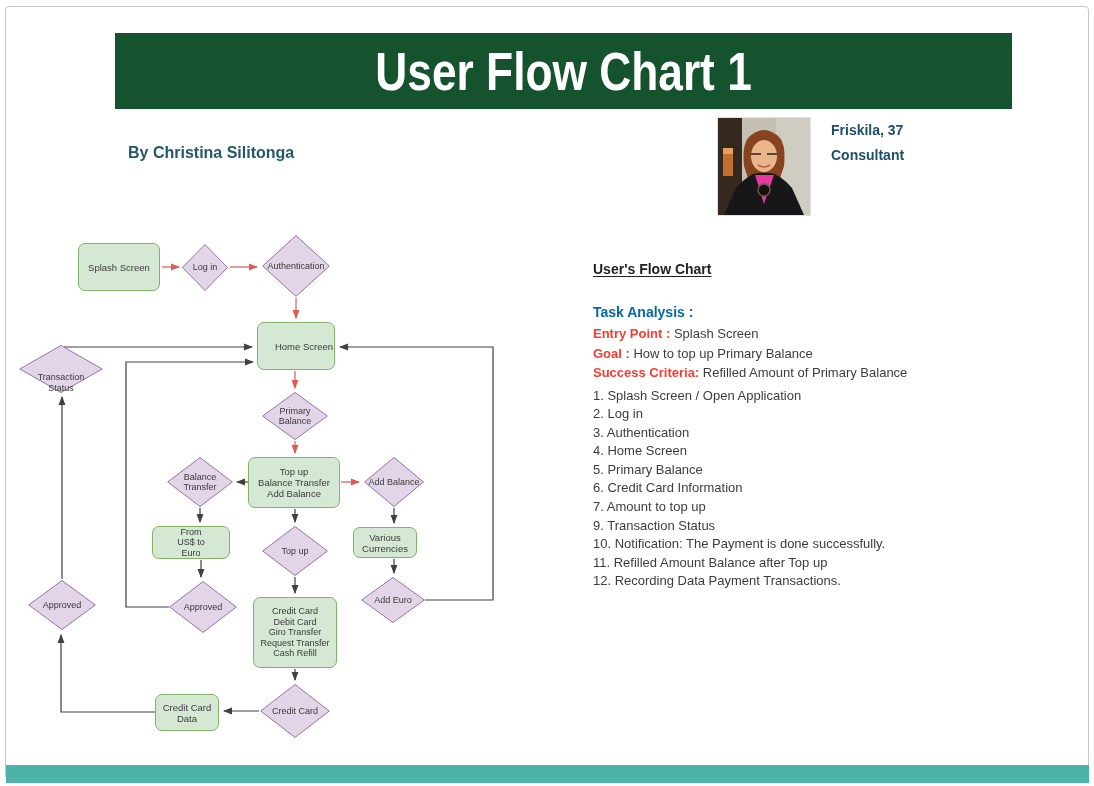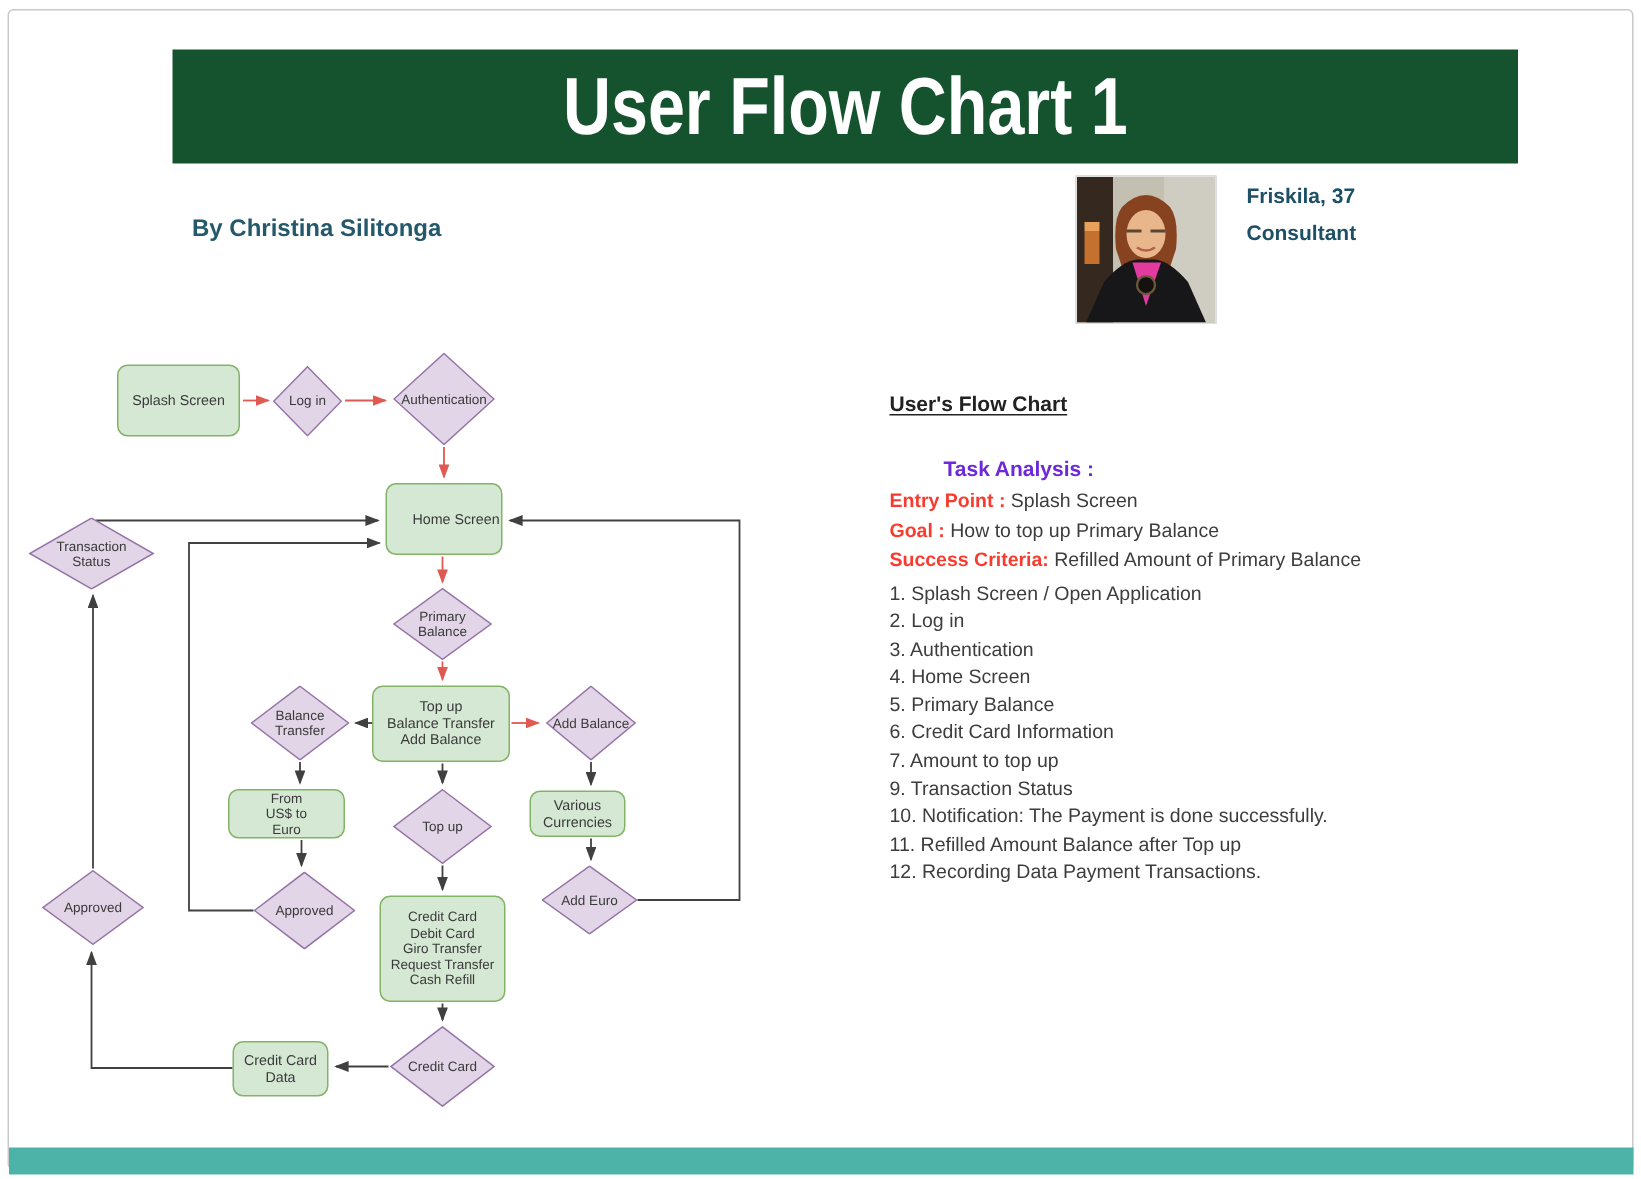--- a/index.html
+++ b/index.html
@@ -20,21 +20,21 @@
   .byline {
     position:absolute; left:128px; top:144px; font-size:16px; font-weight:700; color:#24586B;
   }
   
   .photo { position:absolute; left:717px; top:117px; width:94px; height:99px; border:1px solid #e0e0e0; background:#b9b6a8; }
   .persona-name { position:absolute; left:831px; top:122px; font-size:14px; font-weight:700; color:#1D4F66; }
   .persona-role { position:absolute; left:831px; top:147px; font-size:14px; font-weight:700; color:#1D4F66; }
   
   .right-panel { position:absolute; left:593px; top:261px; width:440px; color:#3d3d3d; }
   .rp-heading { font-size:14px; font-weight:700; color:#222; text-decoration:underline; text-underline-offset:2px; margin-bottom:27px; }
-  .rp-task { font-size:14px; font-weight:700; color:#6d28d9; margin-bottom:4px;margin-left:36px; }
+  .rp-task { font-size:14px; font-weight:700; color:#0369a1; margin-bottom:4px; }
   .rp-line { font-size:13px; line-height:19.5px; }
   .rp-label { color:#F83B2E; font-weight:700; }
   .rp-steps { margin-top:4px; }
   .rp-step { font-size:13px; line-height:18.6px; }
   
   .flow { position:absolute; left:0; top:0; width:540px; height:760px; }
   .edges { position:absolute; left:0; top:0; pointer-events:none; }
   .node { position:absolute; display:flex; align-items:center; justify-content:center; text-align:center; }
   .nlabel { font-size:9.5px; line-height:11px; color:#3a3a3a; white-space:pre-line; position:relative; z-index:2; }
   .box { background:#D5E8D4; border:1px solid #82B366; border-radius:7px; }
@@ -179,21 +179,21 @@
         <polygon points="50,1 99,50 50,99 1,50"></polygon>
       </svg>
     <span class="nlabel">Log in</span>
   </div>
   <div class="node dia" style="left:262px;top:235px;width:68px;height:62px;">
     <svg class="dshape" viewBox="0 0 100 100" preserveAspectRatio="none">
         <polygon points="50,1 99,50 50,99 1,50"></polygon>
       </svg>
     <span class="nlabel">Authentication</span>
   </div>
-  <div class="node dia" style="left:19px;top:345px;width:84px;height:48px;">
+  <div class="node dia" style="left:19px;top:345px;width:84px;height:48px;align-items:flex-end;">
     <svg class="dshape" viewBox="0 0 100 100" preserveAspectRatio="none">
         <polygon points="50,1 99,50 50,99 1,50"></polygon>
       </svg>
     <span class="nlabel">Transaction
 Status</span>
   </div>
   <div class="node dia" style="left:262px;top:392px;width:66px;height:48px;">
     <svg class="dshape" viewBox="0 0 100 100" preserveAspectRatio="none">
         <polygon points="50,1 99,50 50,99 1,50"></polygon>
       </svg>

